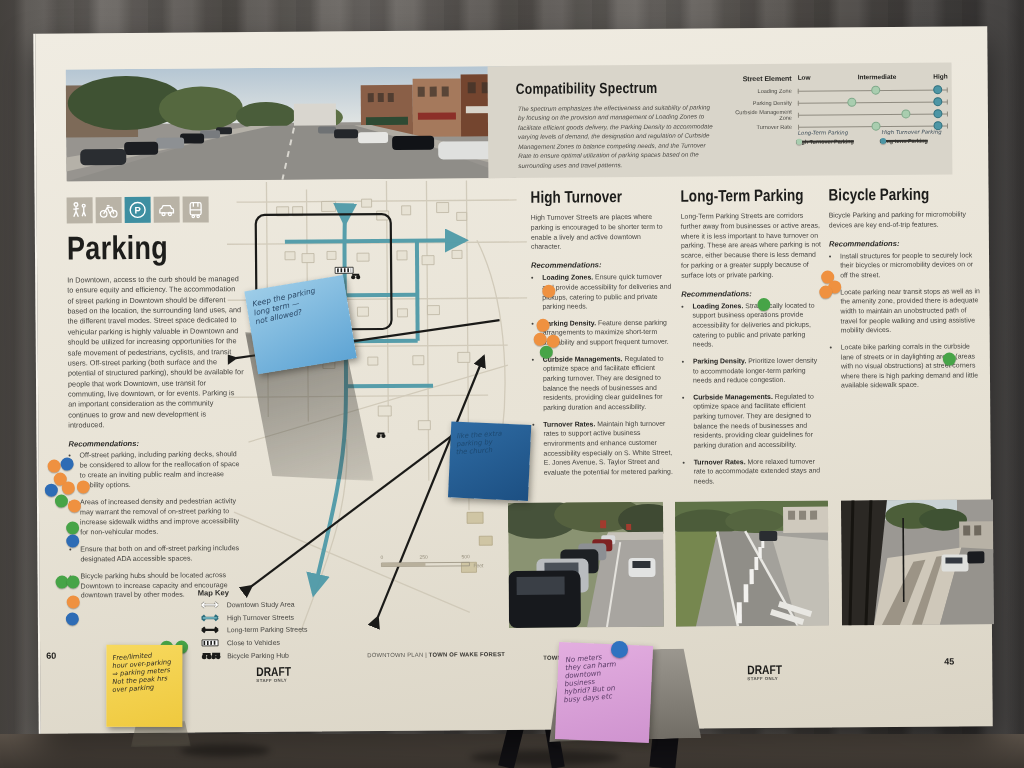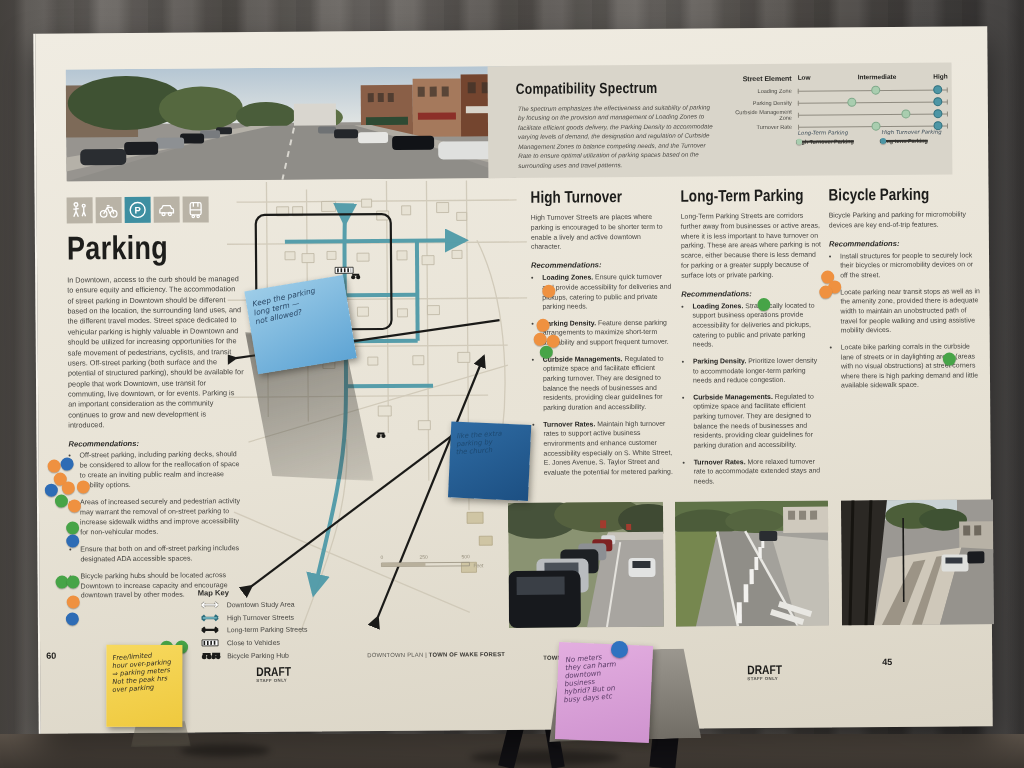--- a/index.html
+++ b/index.html
@@ -265,21 +265,21 @@
         </svg>
       </div>
     </div>
 
     <div class="abs parking-col">
       <h1><span class="condensed">Parking</span></h1>
       <p class="body">In Downtown, access to the curb should be managed to ensure equity and efficiency. The accommodation of street parking in Downtown should be different based on the location, the surrounding land uses, and the different travel modes. Street space dedicated to vehicular parking is highly valuable in Downtown and should be utilized for increasing opportunities for the safe movement of pedestrians, cyclists, and transit users. Off-street parking (both surface and the potential of structured parking), should be available for people that work Downtown, use transit for commuting, live downtown, or for events. Parking is an important consideration as the community continues to grow and new development is introduced.</p>
       <div class="rec">Recommendations:</div>
       <ul class="blist">
         <li>Off-street parking, including parking decks, should be considered to allow for the reallocation of space to create an inviting public realm and increase mobility options.</li>
-        <li>Areas of increased securely and pedestrian activity may warrant the removal of on-street parking to increase sidewalk widths and improve accessibility for non-vehicular modes.</li>
+        <li>Areas of increased density and pedestrian activity may warrant the removal of on-street parking to increase sidewalk widths and improve accessibility for non-vehicular modes.</li>
         <li>Ensure that both on and off-street parking includes designated ADA accessible spaces.</li>
         <li>Bicycle parking hubs should be located across Downtown to increase capacity and encourage downtown travel by other modes.</li>
       </ul>
     </div>
 
     <svg class="abs map-svg" viewBox="0 0 300 465">
       <defs>
         <marker id="at" markerWidth="7" markerHeight="7" refX="5" refY="3" orient="auto">
             <path d="M0,0 L6,3 L0,6 z" fill="#4f9aa8"></path>
           </marker>
@@ -541,21 +541,21 @@
     <div class="abs draft" style="left:216px;top:634px;">
       <div class="d1"><span class="condensed">DRAFT</span></div>
       <div class="d2">STAFF ONLY</div>
     </div>
     <div class="abs foot" style="left:327px;top:621px;"><span>DOWNTOWN PLAN | </span><b>TOWN OF WAKE FOREST</b></div>
     <div class="abs foot" style="left:503px;top:625px;"><b>TOWN OF WAKE FOREST</b><span> | DOWNTOWN PLAN</span></div>
     <div class="abs draft" style="left:707px;top:636px;">
       <div class="d1"><span class="condensed">DRAFT</span></div>
       <div class="d2">STAFF ONLY</div>
     </div>
-    <div class="abs pg" style="left:842px;top:630px;">45</div>
+    <div class="abs pg" style="left:904px;top:630px;">45</div>
 
     <span class="dot d-o" style="left:9px;top:426px;"></span>
     <span class="dot d-b" style="left:22px;top:424px;"></span>
     <span class="dot d-o" style="left:15px;top:439px;"></span>
     <span class="dot d-b" style="left:6px;top:450px;"></span>
     <span class="dot d-o" style="left:23px;top:448px;"></span>
     <span class="dot d-o" style="left:38px;top:447px;"></span>
     <span class="dot d-g" style="left:16px;top:461px;"></span>
     <span class="dot d-o" style="left:29px;top:466px;"></span>
     <span class="dot d-g" style="left:27px;top:488px;"></span>

